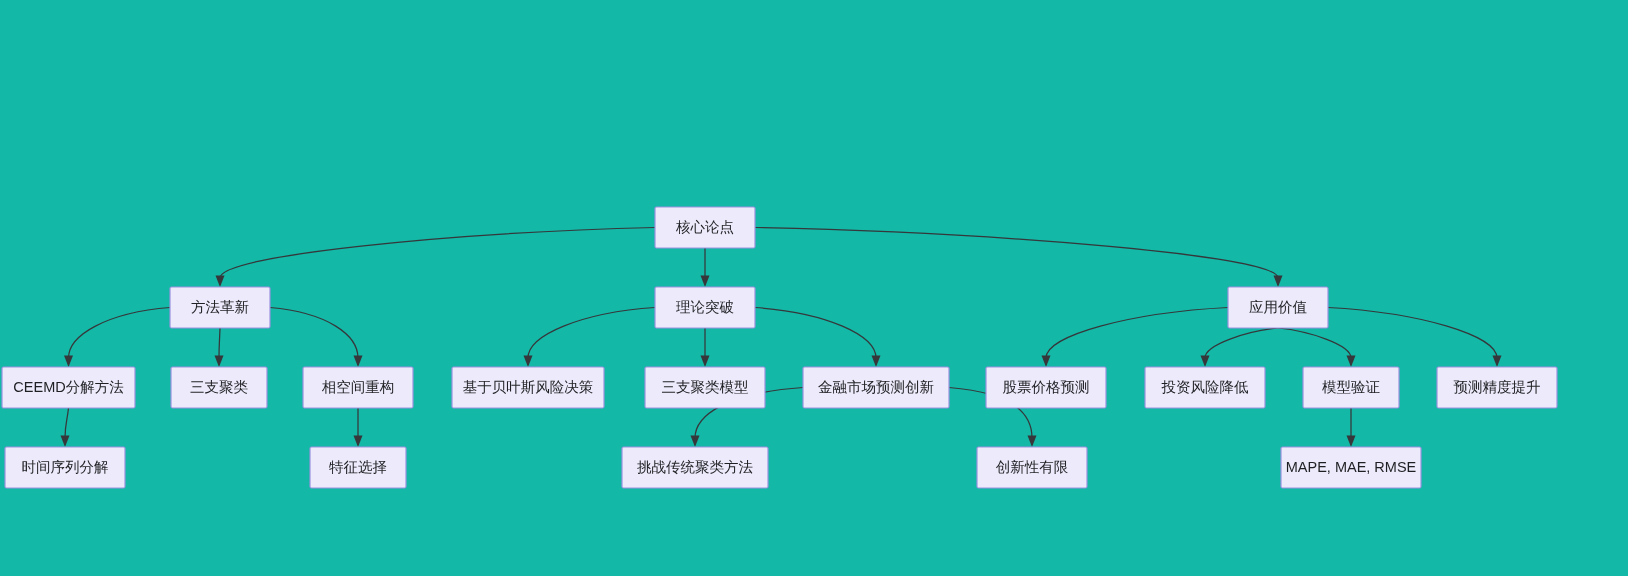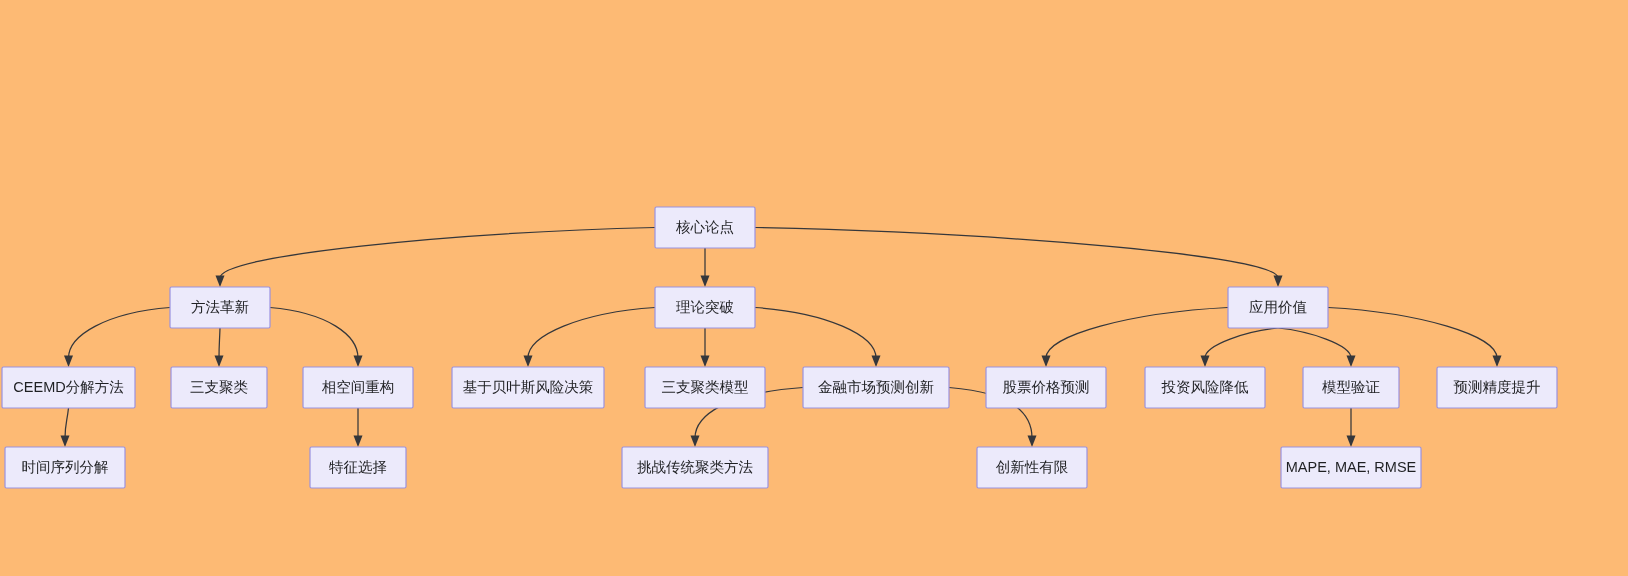--- a/index.html
+++ b/index.html
@@ -10,21 +10,21 @@
   body {
     width: 1628px;
     height: 576px;
     font-family: "Liberation Sans", "DejaVu Sans", sans-serif;
     overflow: hidden;
   }
   #diagram-root {
     position: relative;
     width: 1628px;
     height: 576px;
-    background: #fdba74;
+    background: #14b8a6;
   }
   svg#flow {
     display: block;
     width: 1628px;
     height: 576px;
   }
   .node-rect {
     fill: #ECEAFB;
     stroke: #9A92E0;
     stroke-width: 1.2px;

